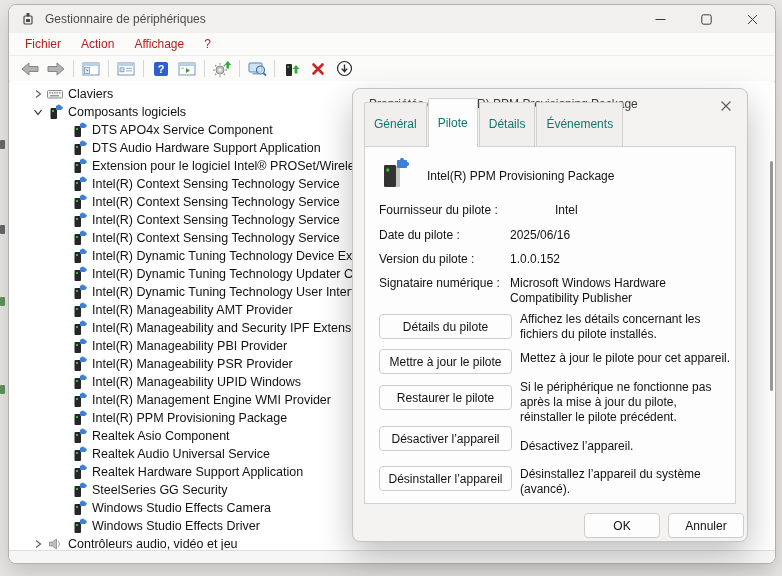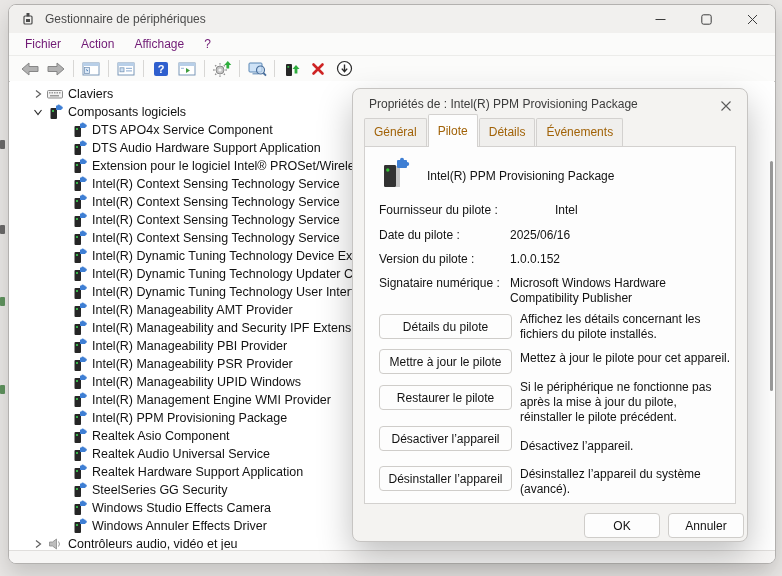--- a/index.html
+++ b/index.html
@@ -8,21 +8,21 @@
 
   
   .win{position:absolute;left:8px;top:4px;width:766px;height:558px;background:#ffffff;
        border:1px solid #b3b1af;border-radius:8px;box-shadow:0 10px 22px rgba(0,0,0,.16);overflow:hidden;}
   .titlebar{height:28px;background:#f1f0ee;display:flex;align-items:center;padding-left:10px;position:relative;}
   .app-icon{width:18px;height:18px;display:flex;align-items:center;justify-content:center;}
   .title-text{margin-left:8px;font-size:12px;color:#4b4b4b;}
   .caption-btns{position:absolute;right:0;top:0;height:28px;display:flex;}
   .cap-btn{width:46px;height:28px;display:flex;align-items:center;justify-content:center;}
   .menubar{height:22px;background:#fbfbfa;display:flex;align-items:center;padding-left:6px;border-bottom:1px solid #ececea;}
-  .menu-item{font-size:12px;color:#701a75;padding:2px 10px;}
+  .menu-item{font-size:12px;color:#b91c1c;padding:2px 10px;}
   .toolbar{height:25px;background:#fbfbfa;display:flex;align-items:center;padding-left:8px;border-bottom:1px solid #c9c8c6;}
   .tb-btn{width:24px;height:21px;display:flex;align-items:center;justify-content:center;margin:0 1px;}
   .tb-sep{width:1px;height:17px;background:#d8d7d5;margin:0 4px;}
 
   
   .tree{position:absolute;left:1px;right:1px;top:76px;bottom:12px;background:#fff;overflow:hidden;padding-top:4px;}
   .tree-row{height:18px;display:flex;align-items:center;white-space:nowrap;}
   .tree-row.lvl1{padding-left:20px;}
   .tree-row.lvl2{padding-left:44px;}
   .chev{width:16px;height:12px;display:flex;align-items:center;justify-content:center;flex:0 0 16px;}
@@ -30,21 +30,21 @@
   .t-label{font-size:12.5px;color:#121212;}
   .statusbar{position:absolute;left:0;right:0;bottom:0;height:12px;background:#f7f6f5;border-top:1px solid #e0dedc;}
   .scrollline{position:absolute;right:2px;top:156px;width:3px;height:230px;background:#9b9b9b;border-radius:2px;}
 
   
   .dlg{position:absolute;left:352px;top:88px;width:394px;height:452px;background:#f4f3f1;
        border:1px solid #c6c4c2;border-radius:8px;box-shadow:0 14px 34px rgba(0,0,0,.25);}
   .dlg-title{position:absolute;left:16px;top:8px;font-size:12px;color:#3c3c3c;}
   .dlg-close{position:absolute;right:8px;top:5px;width:26px;height:24px;display:flex;align-items:center;justify-content:center;}
   .tabs{position:absolute;left:11px;top:34px;height:24px;display:flex;align-items:flex-end;z-index:3;}
-  .tab{height:19px;line-height:19px;padding:4px 9px;font-size:12px;color:#a16207;background:#f0efed;
+  .tab{height:19px;line-height:19px;padding:12px 9px;font-size:12px;color:#0f766e;background:#f0efed;
        border:1px solid #d3d1cf;border-bottom:none;margin-right:1px;margin-bottom:1px;border-radius:2px 2px 0 0;}
   .tab.active{height:24px;line-height:24px;background:#fdfdfd;margin-bottom:0;position:relative;z-index:4;}
   .page{position:absolute;left:11px;right:11px;top:57px;height:356px;background:#fdfdfd;border:1px solid #d3d1cf;z-index:1;}
   .dev-head{position:absolute;left:12px;top:10px;height:38px;display:flex;align-items:center;}
   .dev-name{margin-left:14px;font-size:12px;color:#121212;}
   .fld-label{position:absolute;left:14px;width:130px;font-size:12px;color:#121212;}
   .fld-value{position:absolute;left:145px;width:216px;font-size:12px;color:#121212;line-height:15px;}
   .act-btn{position:absolute;left:14px;width:131px;height:23px;background:#fdfdfd;border:1px solid #cfcdca;
            border-radius:4px;font-size:12px;color:#121212;display:flex;align-items:center;justify-content:center;}
   .act-desc{position:absolute;left:155px;width:212px;font-size:12px;color:#121212;line-height:15px;}
@@ -566,21 +566,21 @@
             <svg width="15" height="16" viewBox="0 0 15 16">
               <rect x="2.5" y="4" width="6.5" height="11" rx="1" fill="#262626"></rect>
               <rect x="4" y="6" width="2" height="2" fill="#39b54a"></rect>
               <g fill="#3f7fd4">
                 <rect x="8" y="1.5" width="5.5" height="4.5" rx="0.6"></rect>
                 <circle cx="10.7" cy="1.6" r="1.2"></circle>
                 <circle cx="13.6" cy="3.8" r="1.2"></circle>
               </g>
             </svg>
           </span>
-          <span class="t-label">Windows Annuler Effects Driver</span>
+          <span class="t-label">Windows Studio Effects Driver</span>
         </div>
         <div class="tree-row lvl1">
           <span class="chev">
             <svg width="10" height="10" viewBox="0 0 10 10">
               <path d="M3 1.5 L7.5 5 L3 8.5" fill="none" stroke="#5f5f5f" stroke-width="1.2"></path>
             </svg>
           </span>
           <span class="t-icon">
             <svg width="16" height="16" viewBox="0 0 16 16">
               <path d="M2.5 6 H5.5 L9.5 3 V13 L5.5 10 H2.5 Z" fill="#bdbdbd" stroke="#8a8a8a" stroke-width="0.8"></path>

